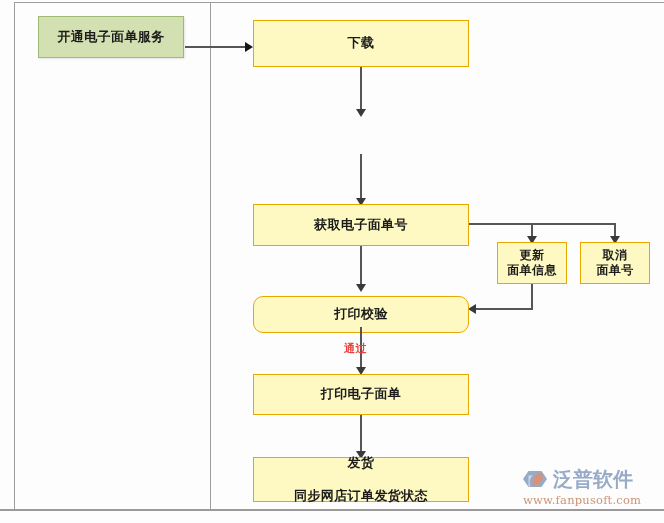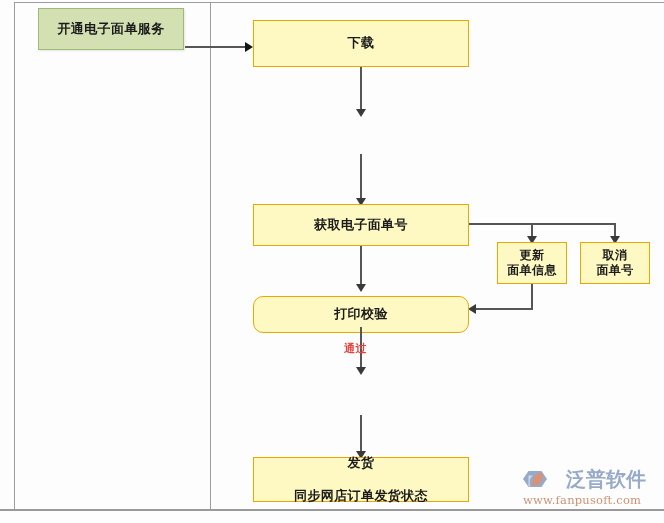--- a/index.html
+++ b/index.html
@@ -104,21 +104,21 @@
     width: 138px;
     height: 44px;
     display: flex;
     flex-direction: column;
     align-items: flex-start;
     opacity: 0.92;
   }
   .wm-row {
     display: flex;
     align-items: center;
-    gap: 18px;
+    gap: 5px;
   }
   .wm-mark {
     width: 26px;
     height: 26px;
     position: relative;
     flex: none;
   }
   .wm-name {
     font-size: 20px;
     font-weight: bold;
@@ -138,21 +138,21 @@
 </head>
 <body>
 
 <div id="canvas">
 
   <div class="rule rule-top"></div>
   <div class="rule rule-left"></div>
   <div class="rule rule-mid"></div>
   <div class="rule rule-bottom"></div>
 
-  <div class="node node-green" style="left:38px; top:8px; width:146px; height:42px;">
+  <div class="node node-green" style="left:38px; top:16px; width:146px; height:42px;">
     <span class="ln">开通电子面单服务</span>
   </div>
 
   <div class="line hline" style="left:185px; top:46px; width:60px;"></div>
   <div class="arrow arrow-right" style="left:245px; top:42px;"></div>
 
   <div class="node node-orange" style="left:253px; top:20px; width:216px; height:47px;">
     <span class="ln">下载</span>
   </div>
 
@@ -191,20 +191,23 @@
   <div class="arrow arrow-left" style="left:468px; top:304px;"></div>
 
   <div class="node node-orange" style="left:253px; top:296px; width:216px; height:37px;border-radius:10px;">
     <span class="ln">打印校验</span>
   </div>
 
   <div class="line vline" style="left:360px; top:327px; height:44px;"></div>
   <div class="edge-label" style="left:344px; top:341px;">通过</div>
   <div class="arrow arrow-down" style="left:356px; top:367px;"></div>
 
+  <div class="node node-orange" style="left:253px; top:374px; width:216px; height:41px;">
+    <span class="ln">打印电子面单</span>
+  </div>
 
   <div class="line vline" style="left:360px; top:415px; height:40px;"></div>
   <div class="arrow arrow-down" style="left:356px; top:451px;"></div>
 
   <div class="node node-orange" style="left:253px; top:457px; width:216px; height:45px;gap:16px;">
     <span class="ln">发货</span>
     <span class="ln">同步网店订单发货状态</span>
   </div>
 
   <div class="watermark">

